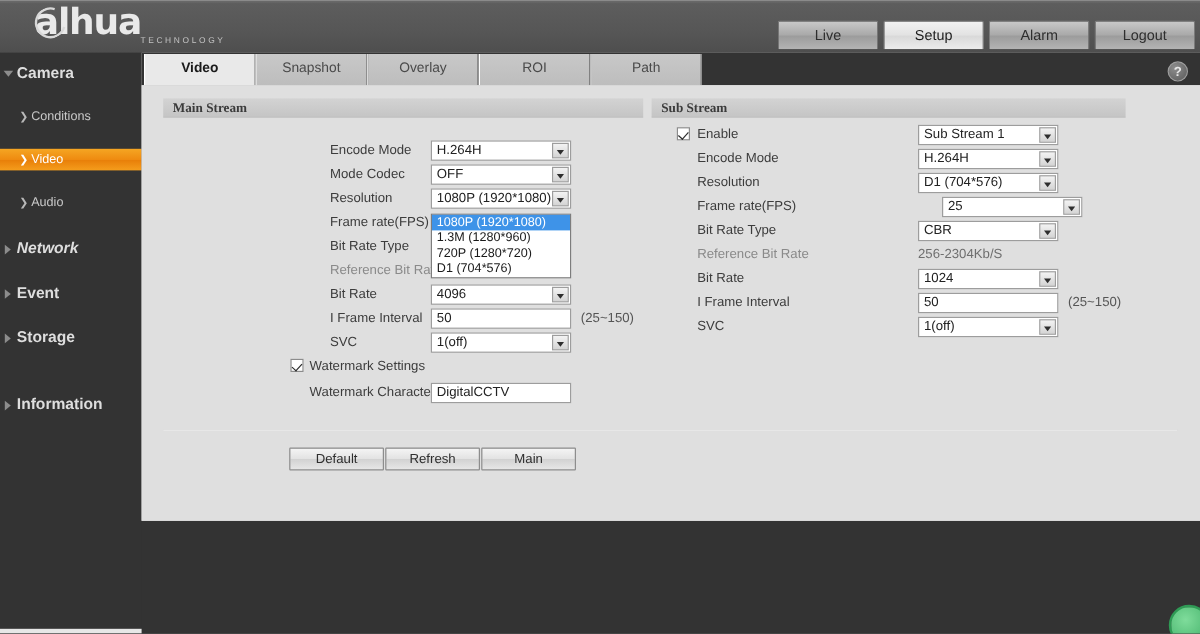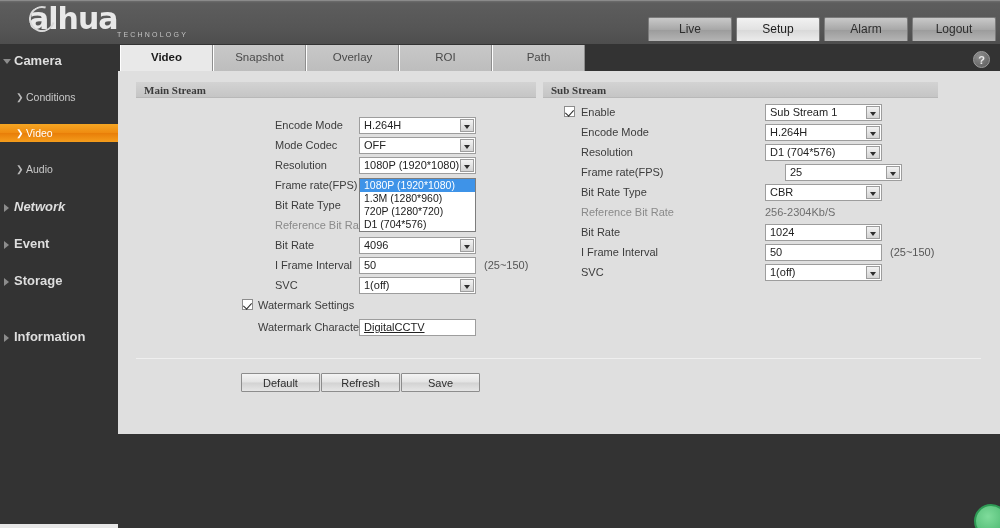--- a/index.html
+++ b/index.html
@@ -284,21 +284,21 @@
         </div>
       </div>
 
       <div class="row" style="left:18px; top:224px; width:400px;">
         <span class="cb" style="left:106px; top:4px;"></span>
         <span class="lbl" style="left:122px;">Watermark Settings</span>
       </div>
 
       <div class="row" style="left:18px; top:246px; width:400px;">
         <span class="lbl" style="left:122px;">Watermark Character</span>
-        <div class="textinput" style="left:223px; top:2px; width:117px;text-decoration:underline;">DigitalCCTV</div>
+        <div class="textinput" style="left:223px; top:2px; width:117px;">DigitalCCTV</div>
       </div>
 
       <div class="section-head" style="left:425px; top:11px; width:395px;">Sub Stream</div>
 
       <div class="row" style="left:425px; top:31px; width:400px;">
         <span class="cb" style="left:21px; top:4px;"></span>
         <span class="lbl" style="left:38px;">Enable</span>
         <div class="select" style="left:222px; top:2px; width:117px;">
           <span>Sub Stream 1</span>
           <span class="arrow"></span>
@@ -360,18 +360,18 @@
         <span class="lbl" style="left:38px;">SVC</span>
         <div class="select" style="left:222px; top:2px; width:117px;">
           <span>1(off)</span>
           <span class="arrow"></span>
         </div>
       </div>
 
       <div class="divider" style="left:18px; top:287px; width:845px;"></div>
       <div class="btn" style="left:123px; top:302px;">Default</div>
       <div class="btn" style="left:203px; top:302px;">Refresh</div>
-      <div class="btn" style="left:283px; top:302px;">Save</div>
+      <div class="btn" style="left:283px; top:302px;">Main</div>
     </div>
   </div>
 
   <div class="green-badge"></div>
 </div>
 
 </body></html>

